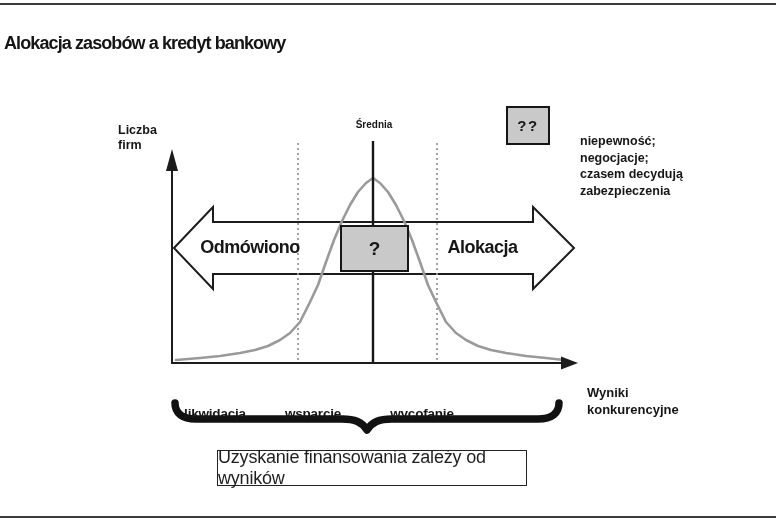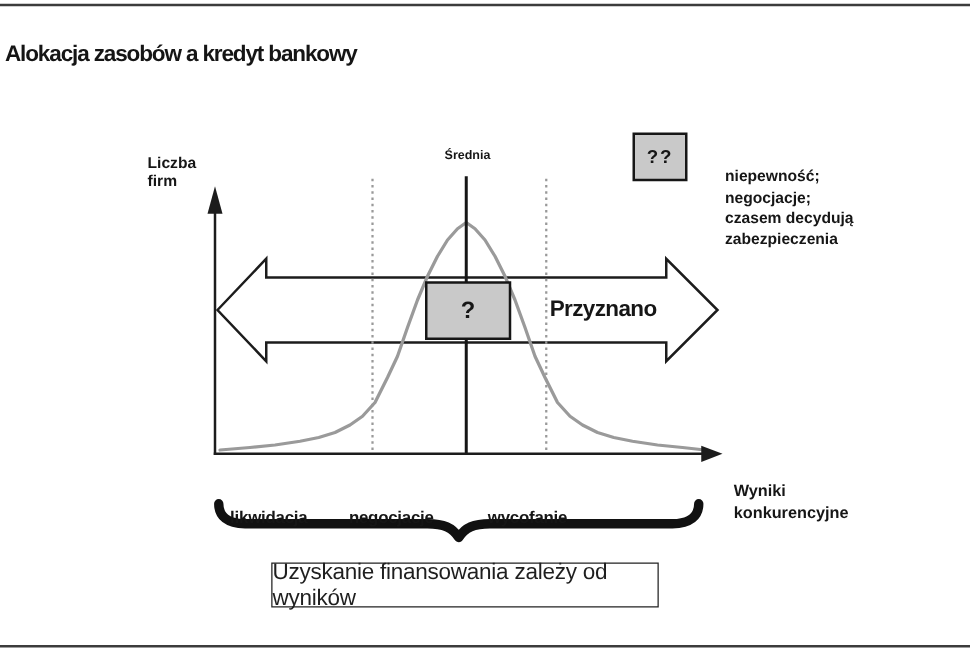--- a/index.html
+++ b/index.html
@@ -63,31 +63,32 @@
 
     <rect x="507" y="107" width="42" height="37" fill="#c9c9c9" stroke="#161616" stroke-width="2"></rect>
 
     <path d="M 175 403 C 175 413, 182 419, 196 419 L 342 419 C 355 419, 362 422, 367 430 C 372 422, 379 419, 392 419 L 538 419 C 552 419, 559 413, 559 403" fill="none" stroke="#111111" stroke-width="7.5" stroke-linecap="round" stroke-linejoin="round"></path>
   </svg>
 
   <div class="lbl pre y-label">Liczba
 firm</div>
   <div class="lbl mean-label">Średnia</div>
 
+  <div class="lbl arrow-left-label">Odmówiono</div>
   <div class="lbl qbox-label">?</div>
-  <div class="lbl arrow-right-label">Przyznano</div>
+  <div class="lbl arrow-right-label">Alokacja</div>
 
   <div class="lbl qqbox-label">??</div>
   <div class="lbl pre note-label">niepewność;
 negocjacje;
 czasem decydują
 zabezpieczenia</div>
 
   <div class="lbl zone zone-1">likwidacja</div>
-  <div class="lbl zone zone-2">negocjacje</div>
+  <div class="lbl zone zone-2">wsparcie</div>
   <div class="lbl zone zone-3">wycofanie</div>
 
   <div class="lbl pre x-label">Wyniki
 konkurencyjne</div>
 
   <div class="caption-box">
     <span>Uzyskanie finansowania zależy od wyników</span>
   </div>
 
   <div class="rule rule-bottom"></div>

